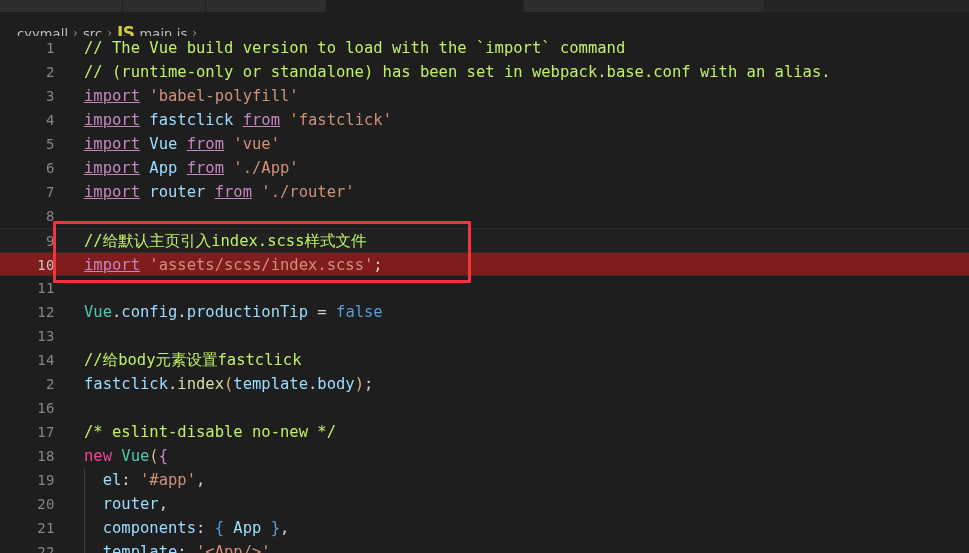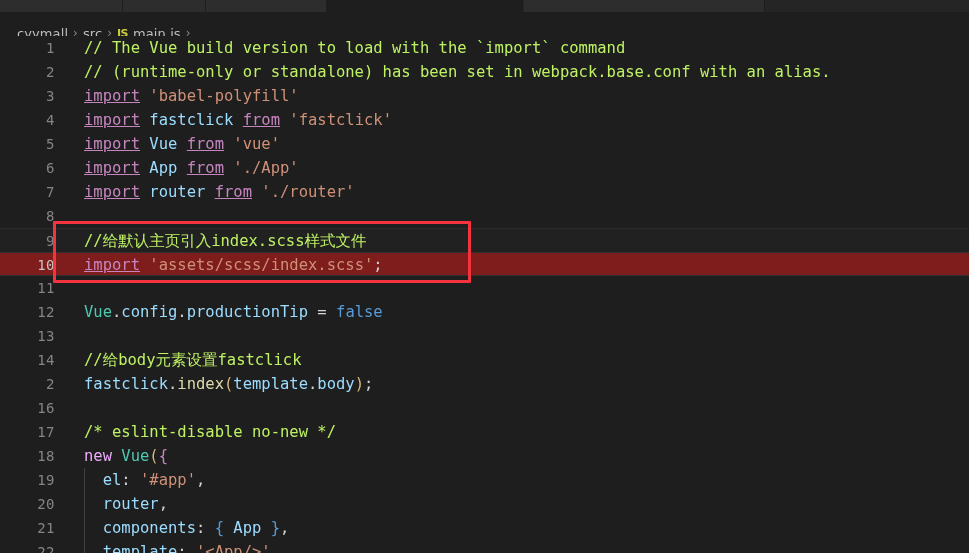--- a/index.html
+++ b/index.html
@@ -68,21 +68,21 @@
   .crumb-sep {
     color: #8a8a8a;
     margin: 0 5px;
     font-size: 12px;
   }
   .js-icon {
     display: inline-block;
     color: #cbcb41;
     font-family: "DejaVu Sans", sans-serif;
     font-weight: bold;
-    font-size: 11px;
+    font-size: 17px;
     letter-spacing: -0.5px;
     margin-right: 5px;
   }
   .crumb-dots {
     color: #8a8a8a;
     letter-spacing: 1px;
   }
 
   
   .editor {
@@ -128,21 +128,21 @@
   }
   .code-line.hl-top {
     background: #212121;
     border-top: 1px solid #2b2b2b;
     box-sizing: border-box;
   }
 
   
   .t-comment   { color: #bef264; }
   .t-keyword   { color: #c586c0; text-decoration: underline; }
-  .t-ctrl      { color: #f0abfc; }
+  .t-ctrl      { color: #ec4899; }
   .t-string    { color: #ce9178; }
   .t-ident     { color: #9cdcfe; }
   .t-class     { color: #4ec9b0; }
   .t-func      { color: #dcdcaa; }
   .t-punct     { color: #d4d4d4; }
   .t-op        { color: #d4d4d4; }
   .t-const     { color: #569cd6; }
   .t-brace-y   { color: #d7ba7d; }
   .t-brace-p   { color: #c586c0; }
   .t-brace-b   { color: #569cd6; }

